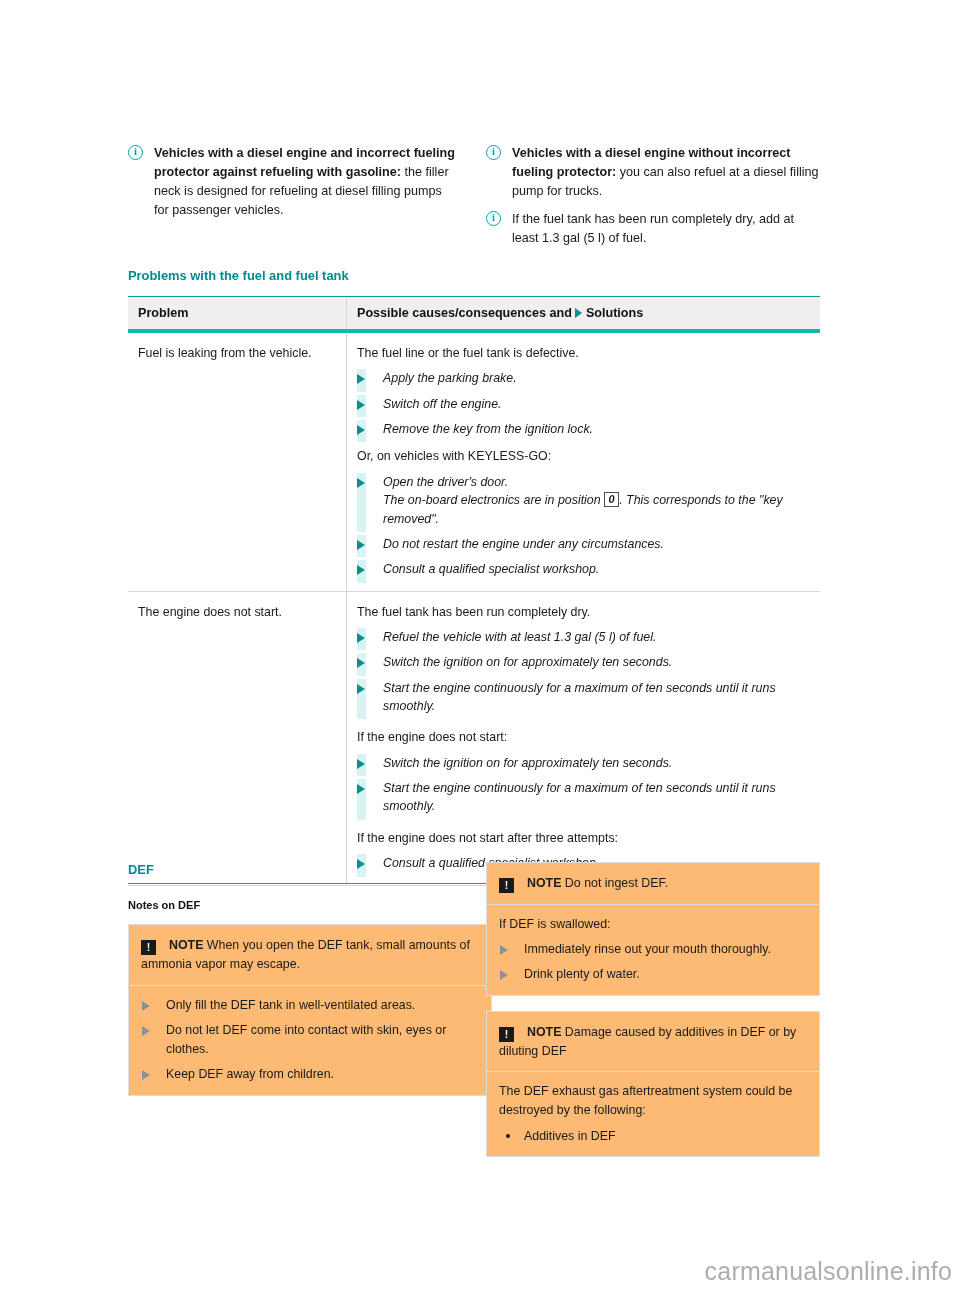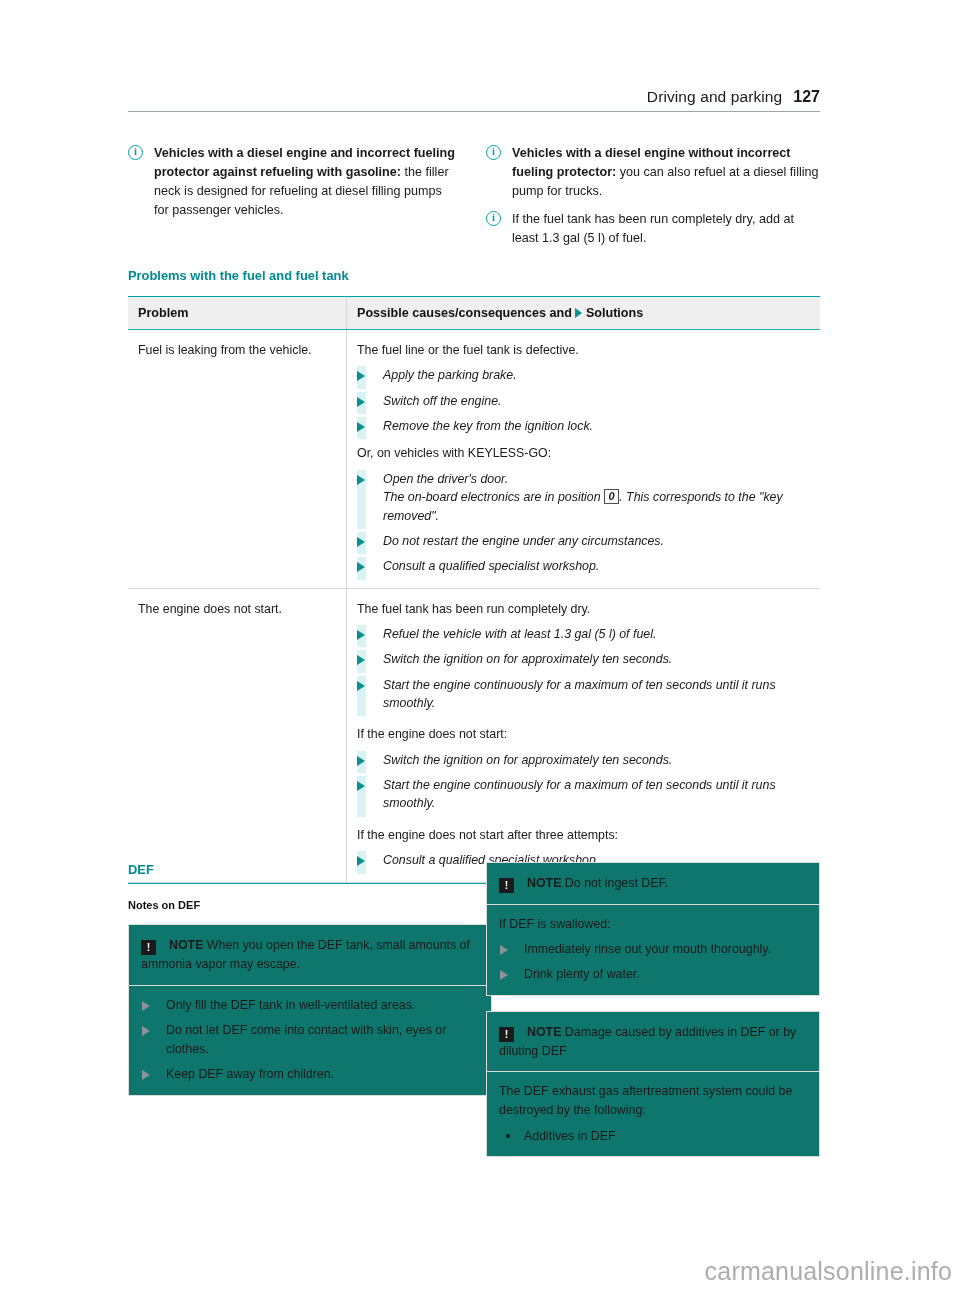--- a/index.html
+++ b/index.html
@@ -94,21 +94,21 @@
   }
   .tbl table { width: 100%; border-collapse: collapse; table-layout: fixed; }
   .tbl th {
     background: #efefef;
     text-align: left;
     font-weight: 700;
     font-size: 12.6px;
     padding: 9px 10px 9px 10px;
     vertical-align: top;
     color: #111;
-    border-bottom: 1px solid #14b8a6;
+    border-bottom: 4px solid #14b8a6;
   }
   .tbl td {
     vertical-align: top;
     padding: 11px 10px 12px 10px;
     border-bottom: 1px solid #d7d7d7;
     line-height: 1.48;
     color: #1a1a1a;
   }
   .tbl .c1 { width: 198px; border-right: 1px solid #d7d7d7; }
   .tbl th.c1 { border-right: 1px solid #d7d7d7; }
@@ -174,21 +174,21 @@
   .def-sub {
     font-size: 11px;
     font-weight: 700;
     margin-top: 15px;
     margin-bottom: 13px;
     color: #111;
   }
 
   .box {
     border: 1px solid #dcdcdc;
-    background: #0f766e;
+    background: #fdba74;
     font-size: 12.4px;
     line-height: 1.5;
     box-sizing: border-box;
   }
   .box + .box { margin-top: 15px; }
   .box .bhead {
     padding: 11px 12px 11px 12px;
     position: relative;
     border-bottom: 1px solid #dcdcdc;
   }
@@ -248,23 +248,20 @@
     color: #adadad;
     letter-spacing: .2px;
     font-family: "Liberation Sans", sans-serif;
   }
 </style>
 </head>
 <body>
 
 <div class="page">
 
-  <div class="page-header">
-    <span class="hdr-title">Driving and parking</span><span class="hdr-page">127</span>
-  </div>
 
   <div class="cols">
 
     <div class="col-left">
       <div class="note-i">
         <span class="i-icon">i</span>
         <b>Vehicles with a diesel engine and incorrect fueling protector against refueling with gasoline:</b><span> the filler neck is designed for refueling at diesel filling pumps for passenger vehicles.</span>
       </div>
     </div>
 

